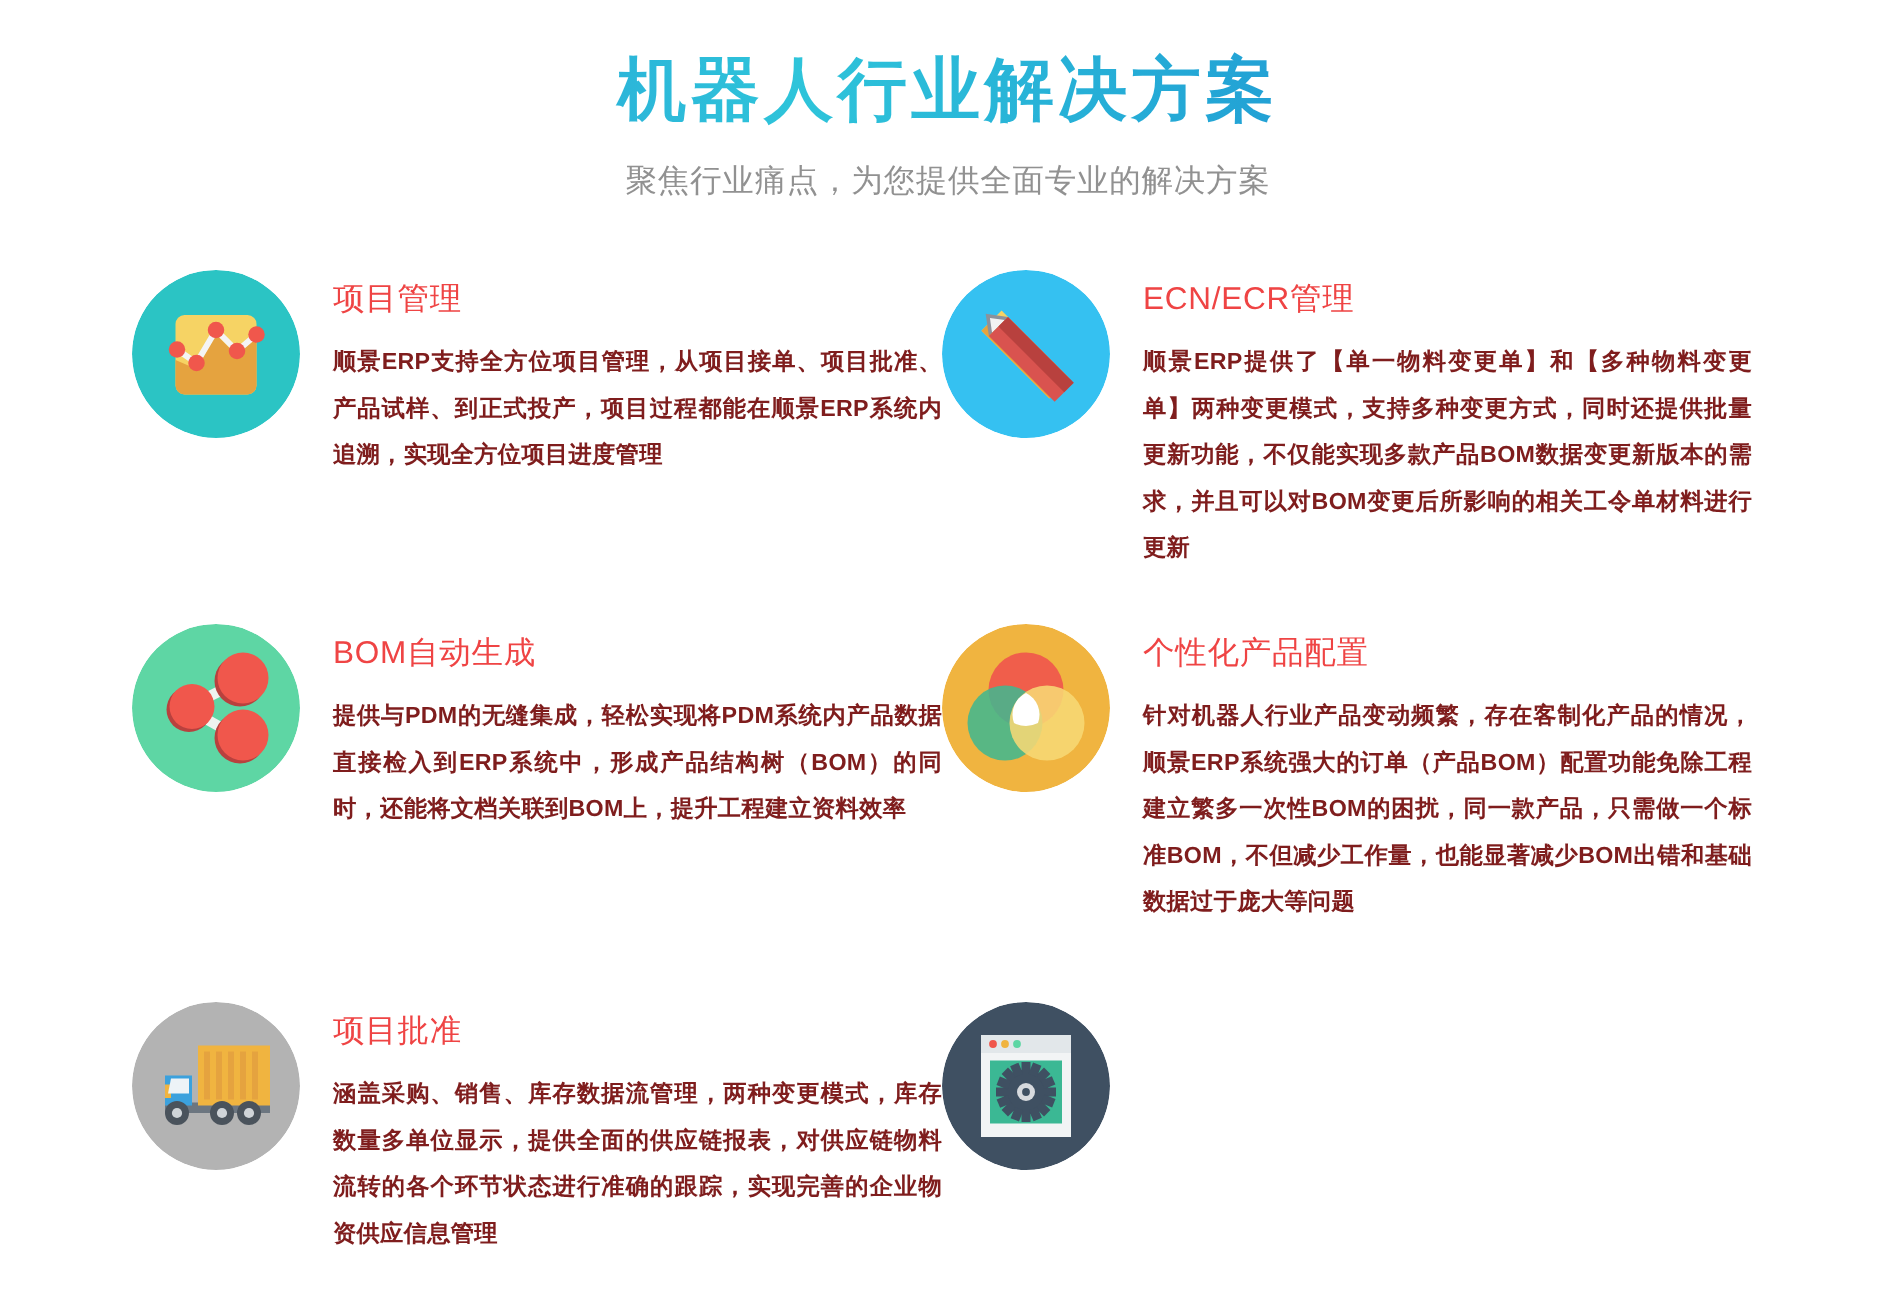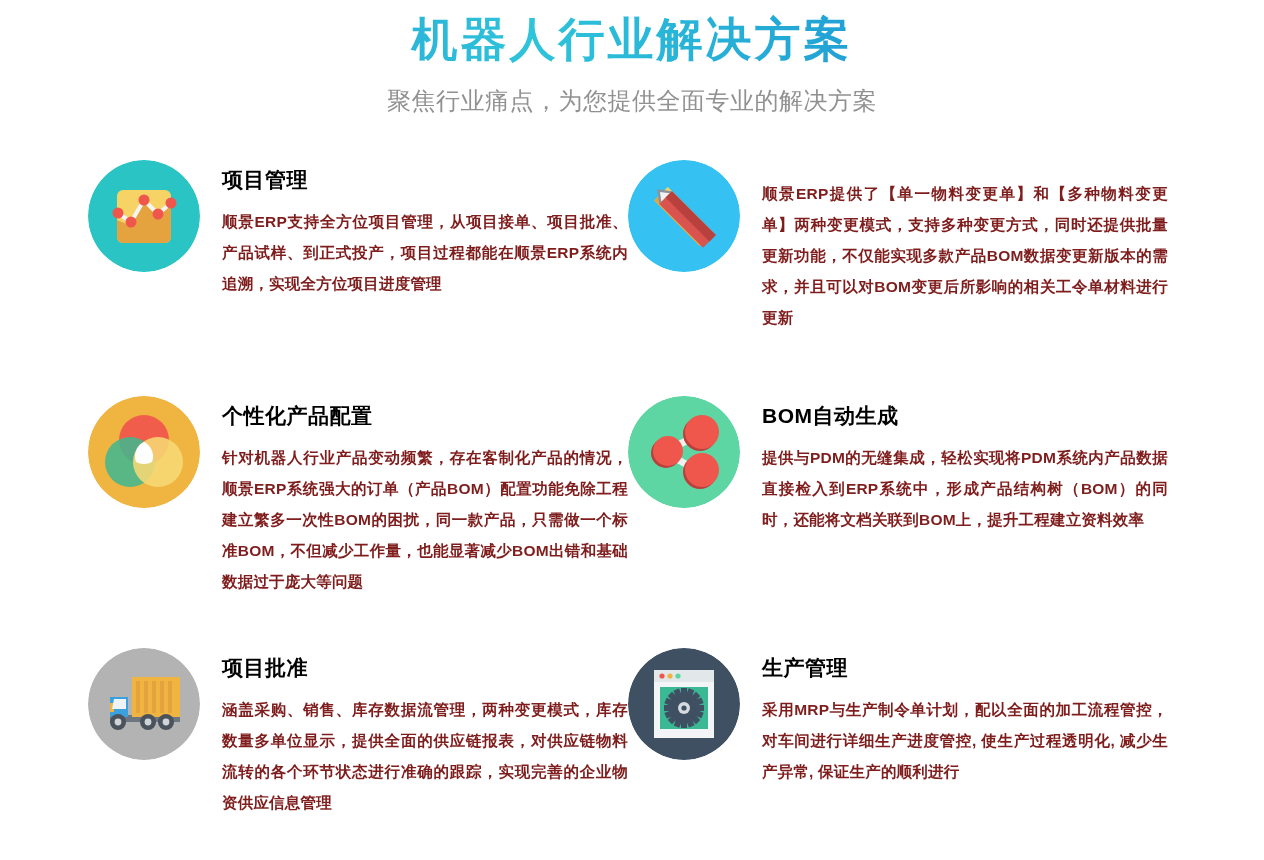--- a/index.html
+++ b/index.html
@@ -15,21 +15,21 @@
   .page {
     position: relative;
     width: 1264px;
     height: 860px;
     background: #ffffff;
   }
 
   
   .header {
     width: 100%;
-    padding-top: 8px;
+    padding-top: 28px;
     text-align: center;
   }
 
   .page-title {
     font-size: 46px;
     font-weight: 700;
     letter-spacing: 3px;
     line-height: 62px;
     background-image: linear-gradient(90deg,
         #1f86cf 0%,
@@ -39,21 +39,21 @@
         #1f8ed2 80%,
         #29b4d8 100%);
     -webkit-background-clip: text;
     background-clip: text;
     color: transparent;
     -webkit-text-fill-color: transparent;
   }
 
   .page-subtitle {
     margin-top: 18px;
-    font-size: 24px;
+    font-size: 21px;
     font-weight: 400;
     color: #919191;
     letter-spacing: 0.5px;
     line-height: 26px;
   }
 
   
   .features {
     position: relative;
     margin-top: 46px;
@@ -87,22 +87,22 @@
   .icon-wrap svg { display: block; width: 112px; height: 112px; }
 
   .feature-body {
     flex: 1 1 auto;
     padding-top: 6px;
     min-width: 0;
   }
 
   .feature-title {
     font-size: 21px;
-    font-weight: 700;
-    color: #000000;
+    font-weight: 400;
+    color: #ef4444;
     line-height: 28px;
     letter-spacing: 0.5px;
   }
 
   .feature-desc {
     margin-top: 12px;
     font-size: 15.5px;
     font-weight: 700;
     color: #7f1d1d;
     line-height: 31px;
@@ -159,59 +159,60 @@
           </g>
           <g transform="rotate(-45 56 56)">
             <path d="M56 18 L47 30 L65 30 Z" fill="#8c929b"></path>
             <path d="M56 22 L50 30 L62 30 Z" fill="#f2f2f2"></path>
             <rect x="47" y="30" width="18" height="62" fill="#d9534f"></rect>
             <rect x="56" y="30" width="9" height="62" fill="#b8413e"></rect>
           </g>
         </svg>
       </div>
       <div class="feature-body">
+        <div class="feature-title">ECN/ECR管理</div>
         <div class="feature-desc">顺景ERP提供了【单一物料变更单】和【多种物料变更单】两种变更模式，支持多种变更方式，同时还提供批量更新功能，不仅能实现多款产品BOM数据变更新版本的需求，并且可以对BOM变更后所影响的相关工令单材料进行更新</div>
-      </div>
-    </div>
-
-    <div class="feature r2 col-right">
-      <div class="icon-wrap">
-        <svg viewBox="0 0 112 112">
-          <circle cx="56" cy="56" r="56" fill="#f0b440"></circle>
-          <g opacity="0.92">
-            <circle cx="56" cy="44" r="25" fill="#f0574c"></circle>
-            <circle cx="42" cy="66" r="25" fill="#34b795" opacity="0.88"></circle>
-            <circle cx="70" cy="66" r="25" fill="#f8dc7a" opacity="0.88"></circle>
-          </g>
-          <path d="M56 46 a16 16 0 0 1 8 20 a18 18 0 0 1 -16 0 a16 16 0 0 1 8 -20 Z" fill="#ffffff"></path>
-        </svg>
-      </div>
-      <div class="feature-body">
-        <div class="feature-title">个性化产品配置</div>
-        <div class="feature-desc">针对机器人行业产品变动频繁，存在客制化产品的情况，顺景ERP系统强大的订单（产品BOM）配置功能免除工程建立繁多一次性BOM的困扰，同一款产品，只需做一个标准BOM，不但减少工作量，也能显著减少BOM出错和基础数据过于庞大等问题</div>
       </div>
     </div>
 
     <div class="feature r2 col-left">
       <div class="icon-wrap">
         <svg viewBox="0 0 112 112">
           <circle cx="56" cy="56" r="56" fill="#5ed6a4"></circle>
           <path d="M38 55 L72 38" stroke="#eef3ef" stroke-width="7" stroke-linecap="round"></path>
           <path d="M38 57 L72 76" stroke="#eef3ef" stroke-width="7" stroke-linecap="round"></path>
           <circle cx="72" cy="38" r="17" fill="#b8413e"></circle>
           <circle cx="74" cy="36" r="17" fill="#f0574c"></circle>
           <circle cx="38" cy="57" r="15" fill="#b8413e"></circle>
           <circle cx="40" cy="55" r="15" fill="#f0574c"></circle>
           <circle cx="72" cy="76" r="17" fill="#b8413e"></circle>
           <circle cx="74" cy="74" r="17" fill="#f0574c"></circle>
         </svg>
       </div>
       <div class="feature-body">
         <div class="feature-title">BOM自动生成</div>
         <div class="feature-desc">提供与PDM的无缝集成，轻松实现将PDM系统内产品数据直接检入到ERP系统中，形成产品结构树（BOM）的同时，还能将文档关联到BOM上，提升工程建立资料效率</div>
+      </div>
+    </div>
+
+    <div class="feature r2 col-right">
+      <div class="icon-wrap">
+        <svg viewBox="0 0 112 112">
+          <circle cx="56" cy="56" r="56" fill="#f0b440"></circle>
+          <g opacity="0.92">
+            <circle cx="56" cy="44" r="25" fill="#f0574c"></circle>
+            <circle cx="42" cy="66" r="25" fill="#34b795" opacity="0.88"></circle>
+            <circle cx="70" cy="66" r="25" fill="#f8dc7a" opacity="0.88"></circle>
+          </g>
+          <path d="M56 46 a16 16 0 0 1 8 20 a18 18 0 0 1 -16 0 a16 16 0 0 1 8 -20 Z" fill="#ffffff"></path>
+        </svg>
+      </div>
+      <div class="feature-body">
+        <div class="feature-title">个性化产品配置</div>
+        <div class="feature-desc">针对机器人行业产品变动频繁，存在客制化产品的情况，顺景ERP系统强大的订单（产品BOM）配置功能免除工程建立繁多一次性BOM的困扰，同一款产品，只需做一个标准BOM，不但减少工作量，也能显著减少BOM出错和基础数据过于庞大等问题</div>
       </div>
     </div>
 
     <div class="feature r3 col-left">
       <div class="icon-wrap">
         <svg viewBox="0 0 112 112">
           <circle cx="56" cy="56" r="56" fill="#b3b3b3"></circle>
           <rect x="22" y="67" width="70" height="7" fill="#6c7680"></rect>
           <rect x="44" y="29" width="48" height="40" fill="#f0b440"></rect>
           <g fill="#e5a33f">
@@ -266,20 +267,16 @@
               <rect x="53" y="40" width="6" height="8" transform="rotate(67 56 60)"></rect>
               <rect x="53" y="72" width="6" height="8" transform="rotate(67 56 60)"></rect>
               <rect x="36" y="57" width="8" height="6" transform="rotate(67 56 60)"></rect>
               <rect x="68" y="57" width="8" height="6" transform="rotate(67 56 60)"></rect>
             </g>
           </g>
           <circle cx="56" cy="60" r="6" fill="#d7dade"></circle>
           <circle cx="56" cy="60" r="2.6" fill="#3f5062"></circle>
         </svg>
       </div>
-      <div class="feature-body">
-        <div class="feature-title">生产管理</div>
-        <div class="feature-desc">采用MRP与生产制令单计划，配以全面的加工流程管控，对车间进行详细生产进度管控, 使生产过程透明化, 减少生产异常, 保证生产的顺利进行</div>
-      </div>
     </div>
 
   </div>
 </div>
 
 </body></html>

